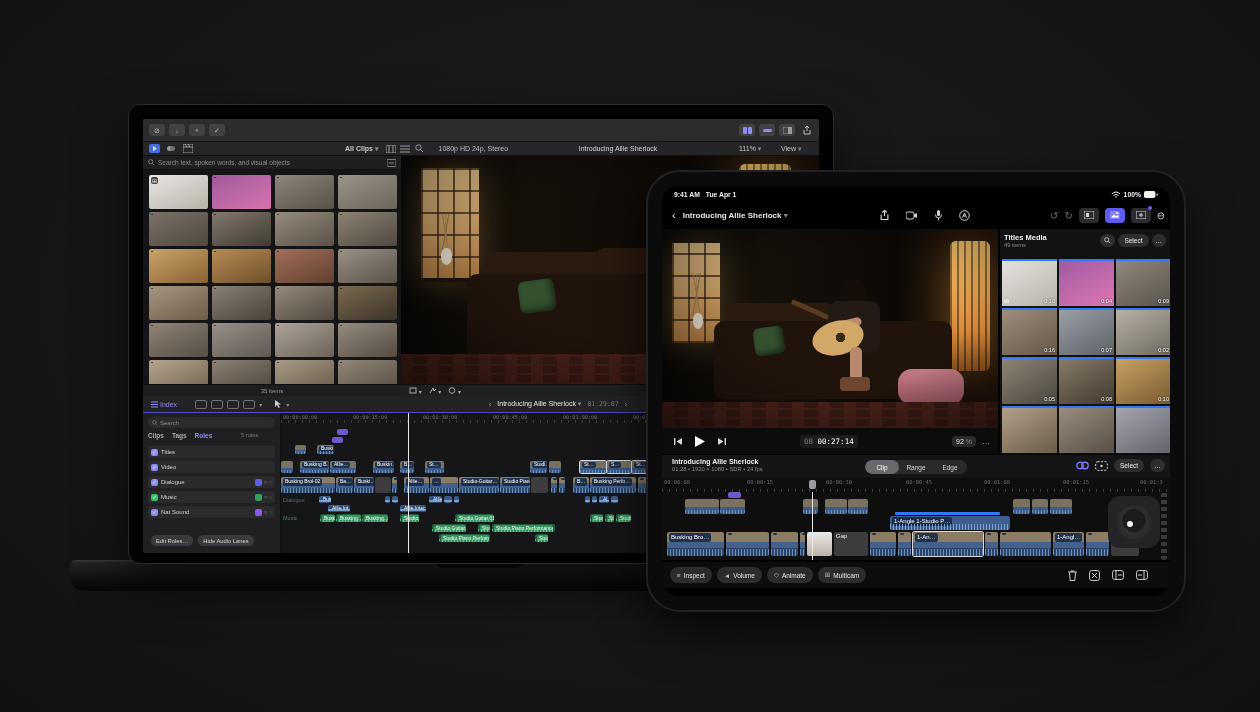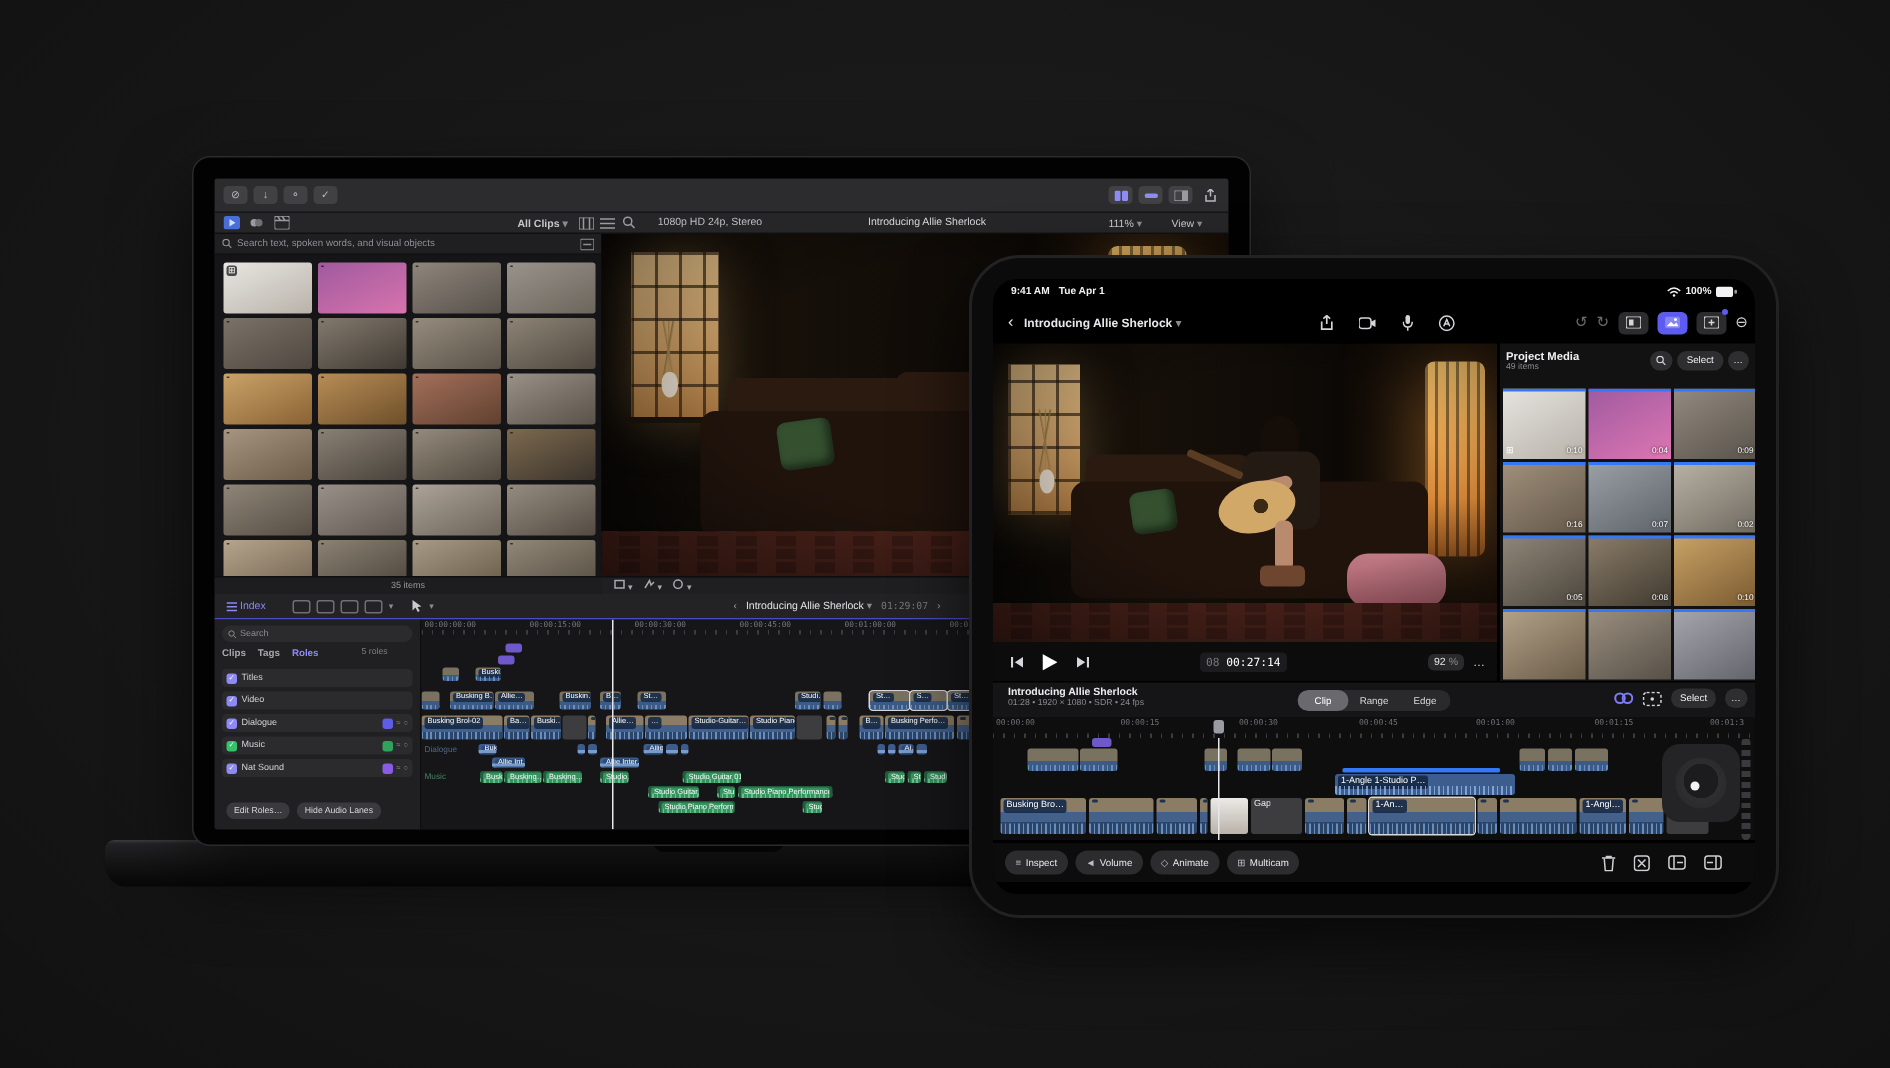--- a/index.html
+++ b/index.html
@@ -793,21 +793,21 @@
       </div>
       <div style="margin-left:auto;display:flex;gap:6px;align-items:center;margin-right:8px;">
         <span class="zoom-box"><span>92</span>&nbsp;<span style="color:#8a8a90;">%</span></span>
         <span style="color:#d7d7db;font-size:8px;">…</span>
       </div>
     </div>
 
     <div class="abs ip-media">
       <div class="abs" style="left:4px;top:4px;width:162px;display:flex;align-items:center;">
         <div>
-          <div style="font-size:7.5px;font-weight:bold;color:#f0f0f3;">Project Media</div>
+          <div style="font-size:7.5px;font-weight:bold;color:#f0f0f3;">Titles Media</div>
           <div style="font-size:5.8px;color:#8a8a90;">49 items</div>
         </div>
         <div style="margin-left:auto;display:flex;gap:3px;align-items:center;">
           <div style="width:15px;height:13px;border-radius:7px;background:#2e2e31;display:flex;align-items:center;justify-content:center;">
               <svg width="7" height="7" viewBox="0 0 9 9">
                 <circle cx="3.5" cy="3.5" r="2.7" fill="none" stroke="#d5d5da"></circle>
                 <path d="M5.6 5.6 L8 8" stroke="#d5d5da"></path>
               </svg>
             </div>
           <div class="pill">Select</div>

